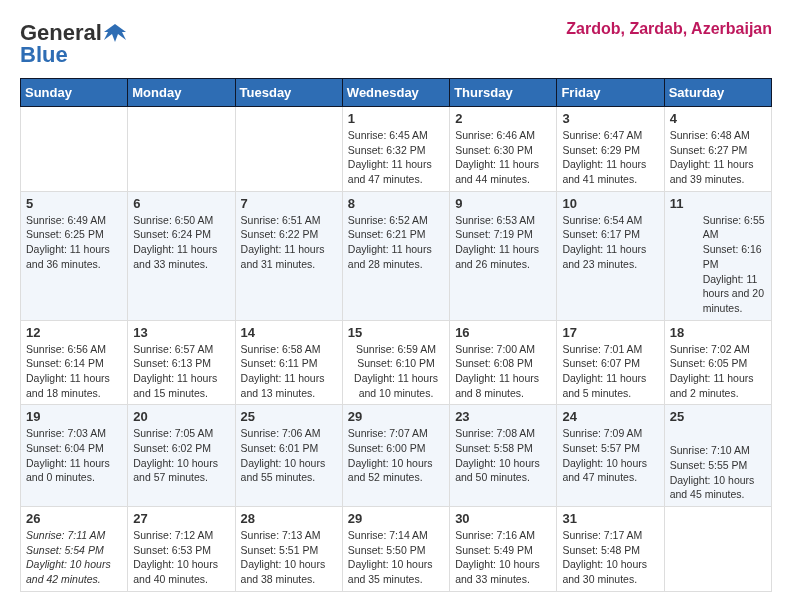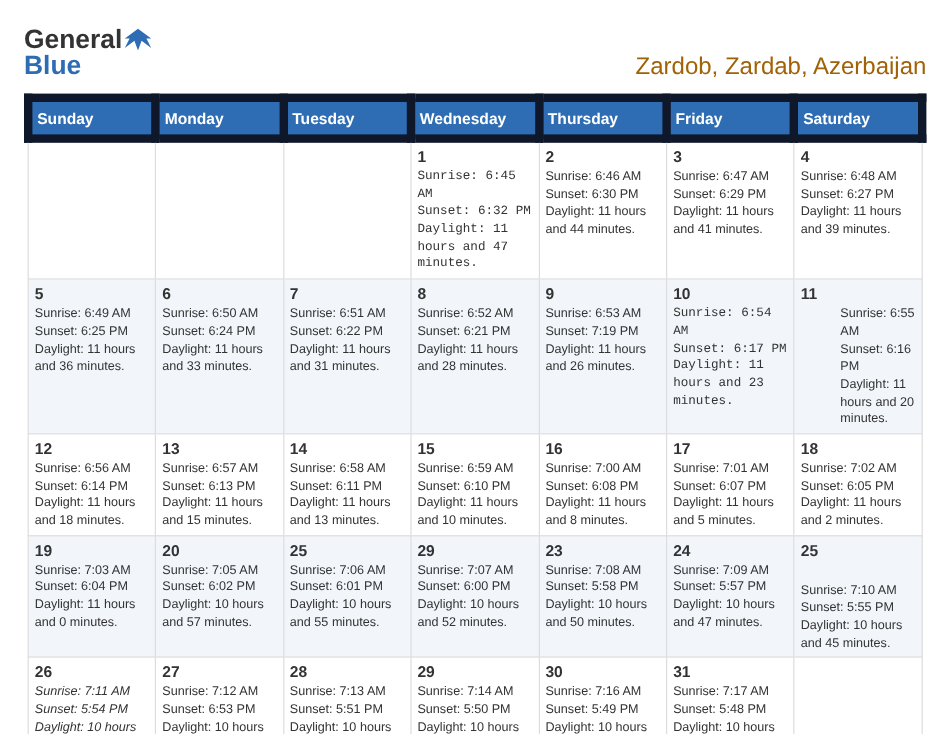--- a/index.html
+++ b/index.html
@@ -6,53 +6,54 @@
     body {
       font-family: Arial, sans-serif;
       background: #fff;
       width: 792px;
       min-height: 612px;
       padding: 20px;
     }
     .header {
       display: flex;
       justify-content: space-between;
-      align-items: flex-end;
+      align-items: flex-start;
       margin-bottom: 10px;
     }
     .logo {
       display: flex;
       flex-direction: column;
       align-items: flex-start;
     }
     .title-block {
       text-align: right;
     }
     .month-title {
       font-size: 36px;
       font-weight: bold;
       color: #333;
     }
     .location {
-      font-size: 20px;
-      color: #a16207;
+      font-size: 16px;
+      color: #be185d;
+      font-weight: bold;
     }
     .calendar {
       width: 100%;
       border-collapse: collapse;
       font-size: 11px;
     }
     .calendar th {
       background: #2e6db4;
       color: #fff;
       padding: 6px 4px;
       text-align: left;
       font-size: 13px;
       font-weight: bold;
-      border: 7px solid #0f172a;
+      border: 1px solid #0f172a;
     }
     .calendar td {
       border: 1px solid #ddd;
       vertical-align: top;
       padding: 4px 5px;
       width: 107px;
       min-height: 80px;
       height: 80px;
     }
     .day-number {
@@ -110,21 +111,21 @@
         <th>Saturday</th>
       </tr>
   </thead>
   <tbody id="calendar-body">
   <tr>
         <td class="empty-cell"></td>
         <td class="empty-cell"></td>
         <td class="empty-cell"></td>
         <td>
           <span class="day-number">1</span>
-          <div class="day-info" style="white-space: pre-line; font-family: Liberation Mono, monospace;">Sunrise: 6:45 AM
+          <div class="day-info" style="white-space: pre-line;">Sunrise: 6:45 AM
 Sunset: 6:32 PM
 Daylight: 11 hours and 47 minutes.</div>
         </td>
         <td>
           <span class="day-number">2</span>
           <div class="day-info" style="white-space: pre-line;">Sunrise: 6:46 AM
 Sunset: 6:30 PM
 Daylight: 11 hours and 44 minutes.</div>
         </td>
         <td>
@@ -166,21 +167,21 @@
 Daylight: 11 hours and 28 minutes.</div>
         </td>
         <td>
           <span class="day-number">9</span>
           <div class="day-info" style="white-space: pre-line;">Sunrise: 6:53 AM
 Sunset: 7:19 PM
 Daylight: 11 hours and 26 minutes.</div>
         </td>
         <td>
           <span class="day-number">10</span>
-          <div class="day-info" style="white-space: pre-line; font-family: Liberation Mono, monospace;">Sunrise: 6:54 AM
+          <div class="day-info" style="white-space: pre-line;">Sunrise: 6:54 AM
 Sunset: 6:17 PM
 Daylight: 11 hours and 23 minutes.</div>
         </td>
         <td>
           <span class="day-number">11</span>
           <div class="day-info" style="white-space: pre-line; margin-left: 33px;">Sunrise: 6:55 AM
 Sunset: 6:16 PM
 Daylight: 11 hours and 20 minutes.</div>
         </td>
       </tr>
@@ -198,21 +199,21 @@
 Daylight: 11 hours and 15 minutes.</div>
         </td>
         <td>
           <span class="day-number">14</span>
           <div class="day-info" style="white-space: pre-line;">Sunrise: 6:58 AM
 Sunset: 6:11 PM
 Daylight: 11 hours and 13 minutes.</div>
         </td>
         <td>
           <span class="day-number">15</span>
-          <div class="day-info" style="white-space: pre-line;">Sunrise: 6:59 AM
+          <div class="day-info" style="white-space: pre-line; text-align: center;">Sunrise: 6:59 AM
 Sunset: 6:10 PM
 Daylight: 11 hours and 10 minutes.</div>
         </td>
         <td>
           <span class="day-number">16</span>
           <div class="day-info" style="white-space: pre-line;">Sunrise: 7:00 AM
 Sunset: 6:08 PM
 Daylight: 11 hours and 8 minutes.</div>
         </td>
         <td>

